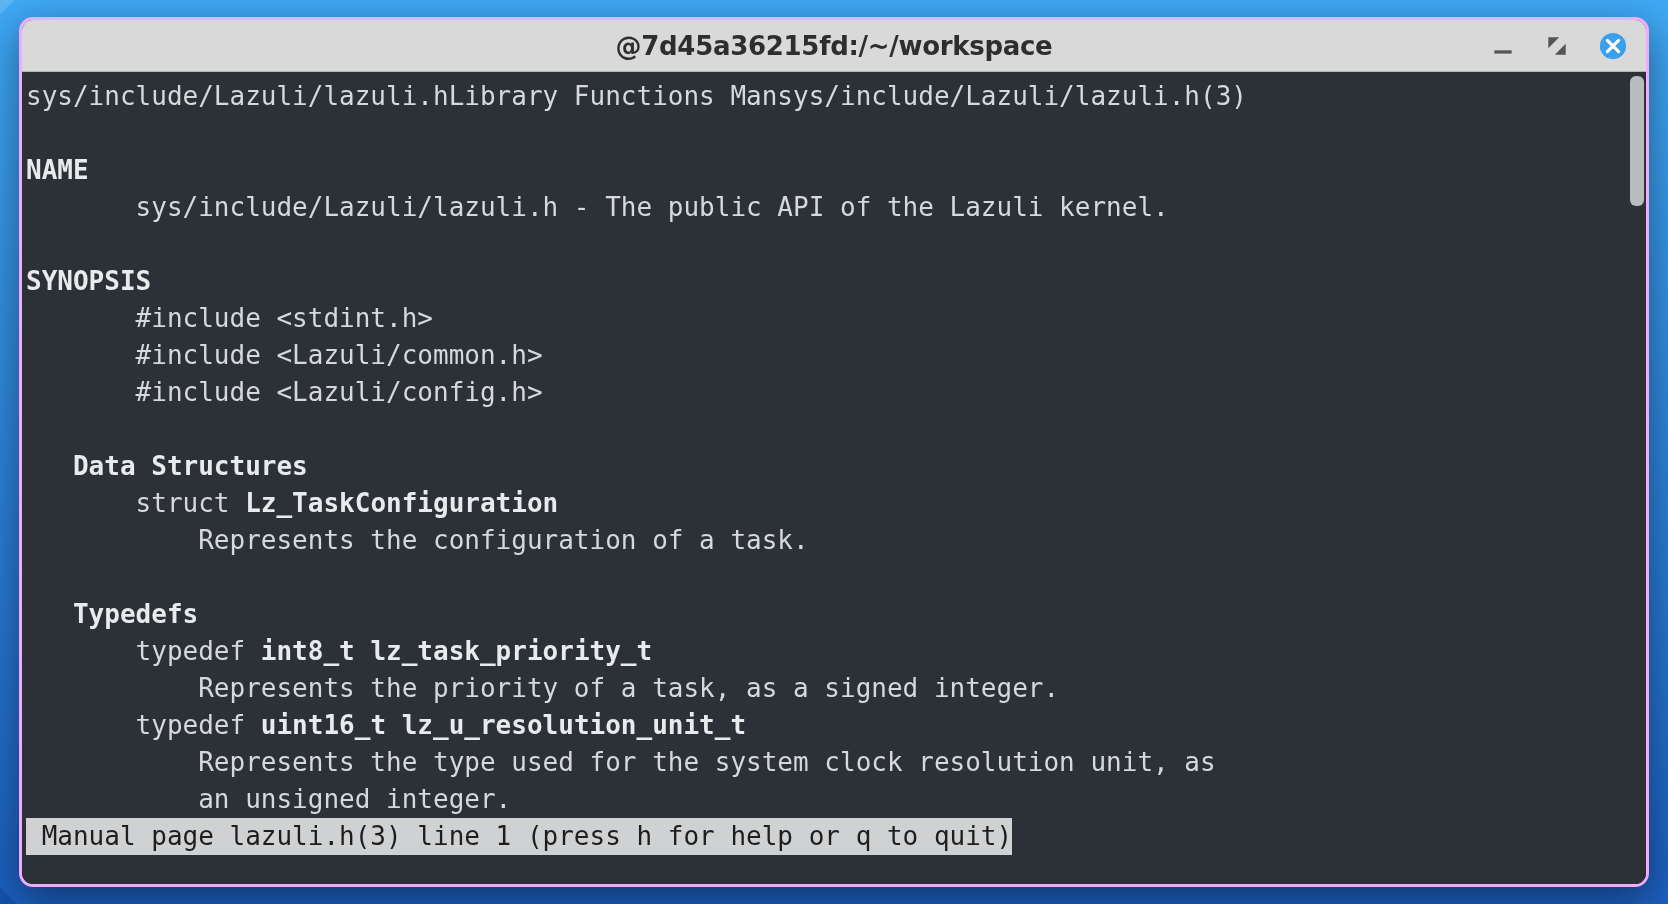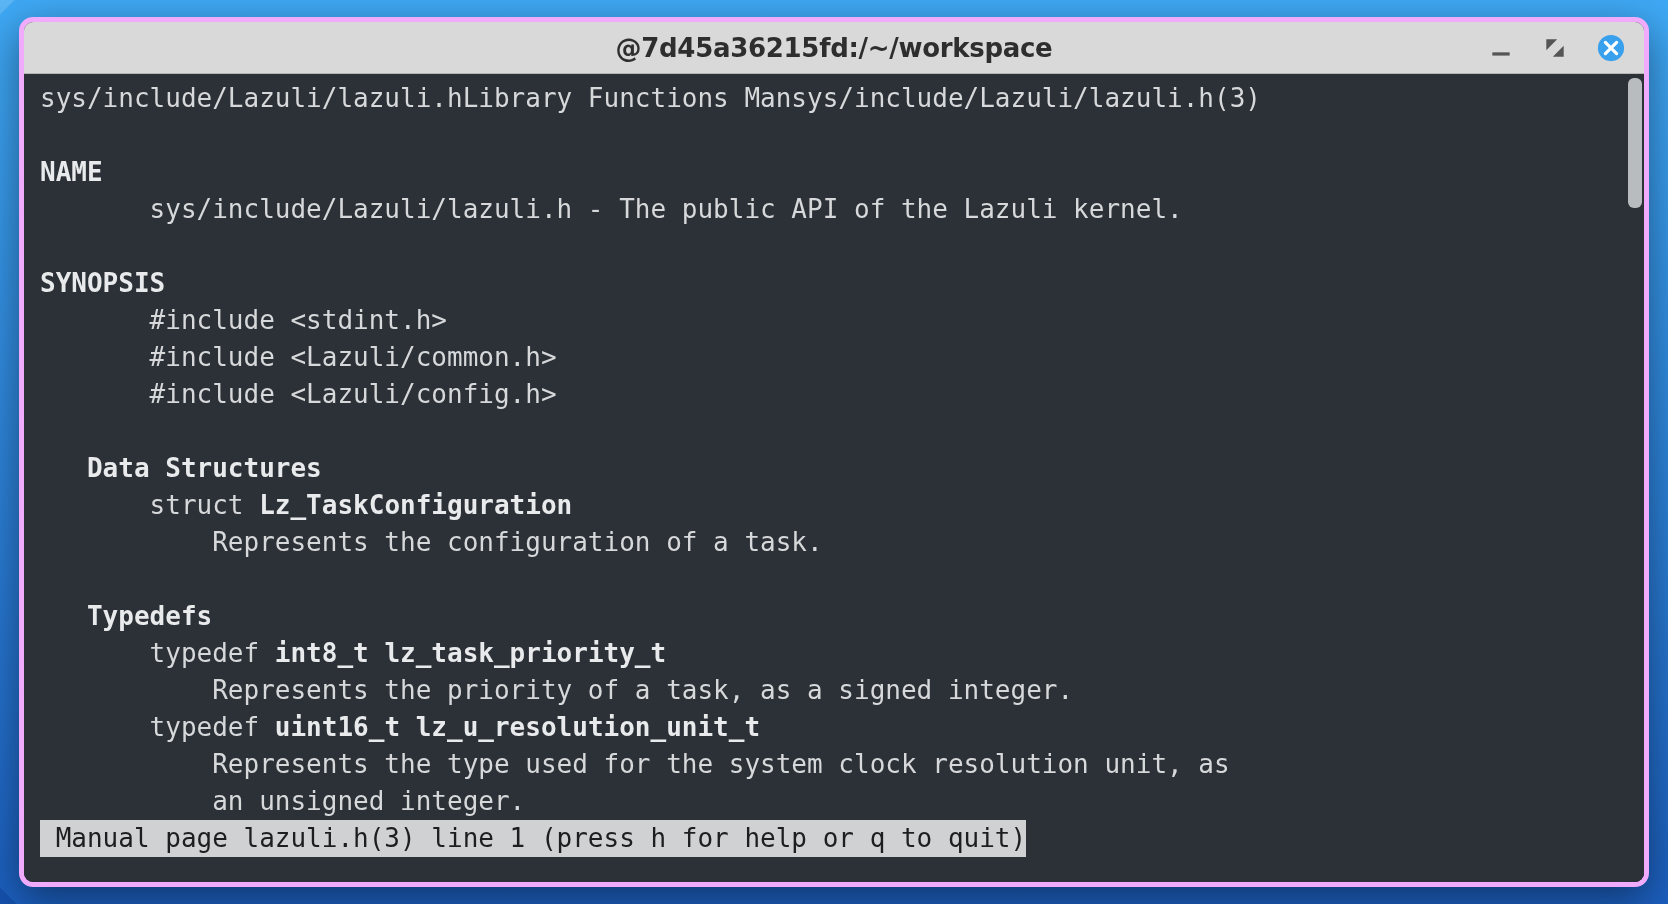--- a/index.html
+++ b/index.html
@@ -22,21 +22,21 @@
   
   .window {
     width: 1630px;
     height: 870px;
     background: #2b3137;
     border-radius: 14px;
     box-shadow: 0 12px 40px rgba(0,0,0,0.45);
     display: flex;
     flex-direction: column;
     overflow: hidden;
-    border: 5px solid #f0abfc;
+    border: 3px solid #f0abfc;
   }
   .titlebar {
     height: 52px;
     background: #d9d9d9;
     display: flex;
     align-items: center;
     justify-content: center;
     position: relative;
     border-bottom: 1px solid #b5b5b5;
   }
@@ -71,21 +71,21 @@
 
   
   .term-wrap {
     flex: 1 1 auto;
     display: flex;
     background: #2b3137;
     position: relative;
   }
   .term {
     flex: 1 1 auto;
-    padding: 6px 4px 0 16px;
+    padding: 6px 4px 0 4px;
     font-family: "DejaVu Sans Mono", "Liberation Mono", Menlo, Consolas, monospace;
     font-size: 26px;
     line-height: 37px;
     color: #d6d8da;
     white-space: pre;
     overflow: hidden;
   }
   .term .b { font-weight: 700; color: #e8eaec; }
   .term .status {
     display: inline-block;

